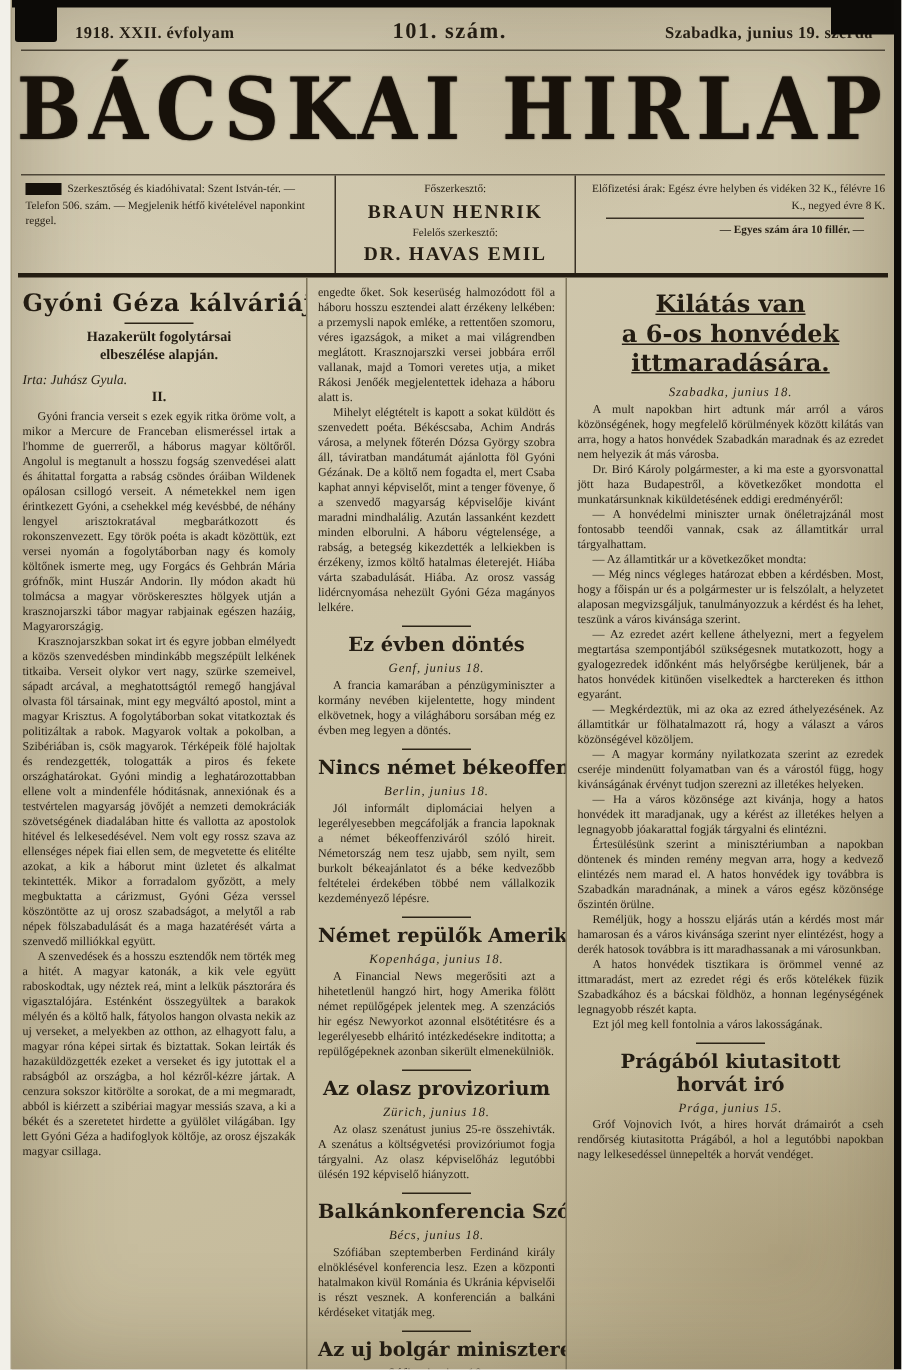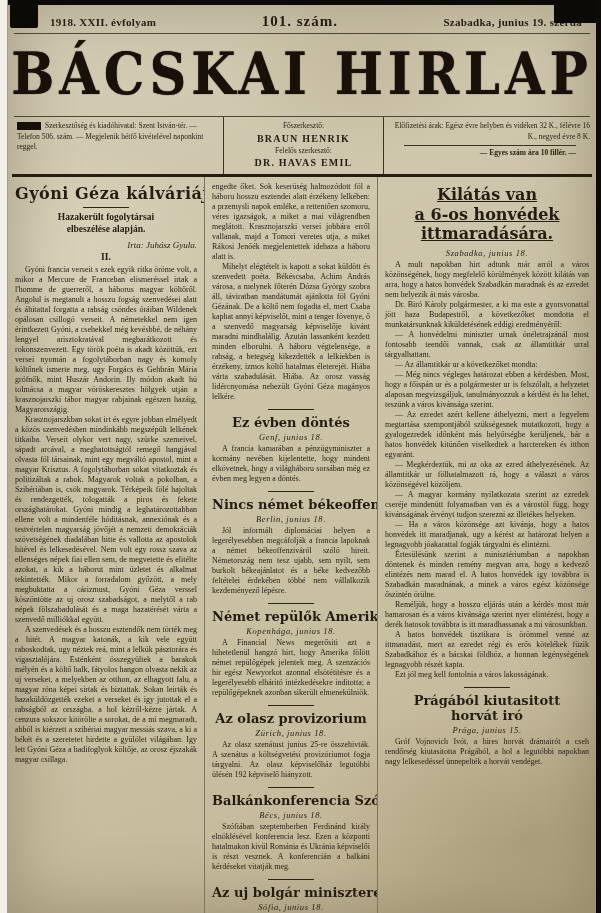--- a/index.html
+++ b/index.html
@@ -47,37 +47,37 @@
     text-shadow:0 0 1px rgba(23,17,10,.9);
     white-space:nowrap;
   }
 
   .info-row { display:flex; align-items:stretch; }
   .info-cell { padding:4px 6px; font-size:7.5px; line-height:1.4; }
   .info-left { flex:1.15; border-right:1px solid #3a3226; padding-left:9px; }
   .inkbox { display:inline-block; width:24px; height:8px; background:#15100a; margin-right:4px; vertical-align:middle; }
   .info-center { flex:.85; text-align:center; border-right:1px solid #3a3226; }
   .role { font-size:7.5px; }
-  .name { font-size:10px; font-weight:bold; letter-spacing:1.2px;text-align:center; }
+  .name { font-size:13px; font-weight:bold; letter-spacing:1.2px;text-align:center; }
   .info-right { flex:1.15; text-align:right; }
   .price-line { border-top:1px solid #3a3226; margin:3px 14px 0; padding-top:2px; font-weight:bold; }
 
   .columns { flex:1; display:flex; overflow:hidden; min-height:0; }
   .col { overflow:hidden; padding:5px 7px 0; }
   .col1 { width:196px; }
   .col2 { width:174px; border-left:1px solid #7e755b; border-right:1px solid #7e755b; }
   .col3 { flex:1; }
 
   .body { font-size:8px; line-height:10px; text-align:justify; text-indent:10px; }
   .body.noindent { text-indent:0; }
 
   .art-title { font-family:"DejaVu Serif",serif; font-size:16px; font-weight:bold; text-align:center; letter-spacing:.5px; margin:2px 0 1px; white-space:nowrap; }
   .mini-rule { width:46px; height:1px; background:#2c2417; margin:4px auto; }
   .subtitle { text-align:center; font-weight:bold; font-size:9.5px; line-height:1.25; }
-  .byline { text-align:right; font-style:italic; font-size:9px; margin:4px 0 2px; }
+  .byline { text-align:left; font-style:italic; font-size:9px; margin:4px 0 2px; }
   .part-no { text-align:center; font-size:9.5px; font-weight:bold; margin:2px 0 3px; }
 
   .news-item h3 { font-family:"DejaVu Serif",serif; font-size:13px; font-weight:bold; text-align:center; margin:0 0 2px; white-space:nowrap; }
   .news-item .mini-rule { margin:7px auto 5px; }
   .dateline { text-align:center; font-size:8.5px; font-style:italic; letter-spacing:.6px; margin-bottom:2px; }
 
   .lead-title { font-family:"DejaVu Serif",serif; font-size:16px; font-weight:bold; text-align:center; line-height:1.22; margin:3px 0 4px;text-decoration:underline; }
 </style>
 </head>
 <body>
@@ -190,21 +190,21 @@
         </h2>
         <div class="dateline">Szabadka, junius 18.</div>
         <p class="body">A mult napokban hirt adtunk már arról a város közönségének, hogy megfelelő körülmények között kilátás van arra, hogy a hatos honvédek Szabadkán maradnak és az ezredet nem helyezik át más városba.</p>
         <p class="body">Dr. Biró Károly polgármester, a ki ma este a gyorsvonattal jött haza Budapestről, a következőket mondotta el munkatársunknak kiküldetésének eddigi eredményéről:</p>
         <p class="body">— A honvédelmi miniszter urnak önéletrajzánál most fontosabb teendői vannak, csak az államtitkár urral tárgyalhattam.</p>
         <p class="body">— Az államtitkár ur a következőket mondta:</p>
         <p class="body">— Még nincs végleges határozat ebben a kérdésben. Most, hogy a főispán ur és a polgármester ur is felszólalt, a helyzetet alaposan megvizsgáljuk, tanulmányozzuk a kérdést és ha lehet, teszünk a város kivánsága szerint.</p>
         <p class="body">— Az ezredet azért kellene áthelyezni, mert a fegyelem megtartása szempontjából szükségesnek mutatkozott, hogy a gyalogezredek időnként más helyőrségbe kerüljenek, bár a hatos honvédek kitünően viselkedtek a harctereken és itthon egyaránt.</p>
         <p class="body">— Megkérdeztük, mi az oka az ezred áthelyezésének. Az államtitkár ur fölhatalmazott rá, hogy a választ a város közönségével közöljem.</p>
         <p class="body">— A magyar kormány nyilatkozata szerint az ezredek cseréje mindenütt folyamatban van és a várostól függ, hogy kivánságának érvényt tudjon szerezni az illetékes helyeken.</p>
-        <p class="body">— Ha a város közönsége azt kivánja, hogy a hatos honvédek itt maradjanak, ugy a kérést az határozat helyen a legnagyobb jóakarattal fogják tárgyalni és elintézni.</p>
+        <p class="body">— Ha a város közönsége azt kivánja, hogy a hatos honvédek itt maradjanak, ugy a kérést az illetékes helyen a legnagyobb jóakarattal fogják tárgyalni és elintézni.</p>
         <p class="body">Értesülésünk szerint a minisztériumban a napokban döntenek és minden remény megvan arra, hogy a kedvező elintézés nem marad el. A hatos honvédek igy továbbra is Szabadkán maradnának, a minek a város egész közönsége őszintén örülne.</p>
         <p class="body">Reméljük, hogy a hosszu eljárás után a kérdés most már hamarosan és a város kivánsága szerint nyer elintézést, hogy a derék hatosok továbbra is itt maradhassanak a mi városunkban.</p>
         <p class="body">A hatos honvédek tisztikara is örömmel venné az ittmaradást, mert az ezredet régi és erős kötelékek füzik Szabadkához és a bácskai földhöz, a honnan legénységének legnagyobb részét kapta.</p>
         <p class="body">Ezt jól meg kell fontolnia a város lakosságának.</p>
 
         <div class="news-item">
           <div class="mini-rule"></div>
           <h3>
             <div>Prágából kiutasitott</div>
             <div>horvát iró</div>

